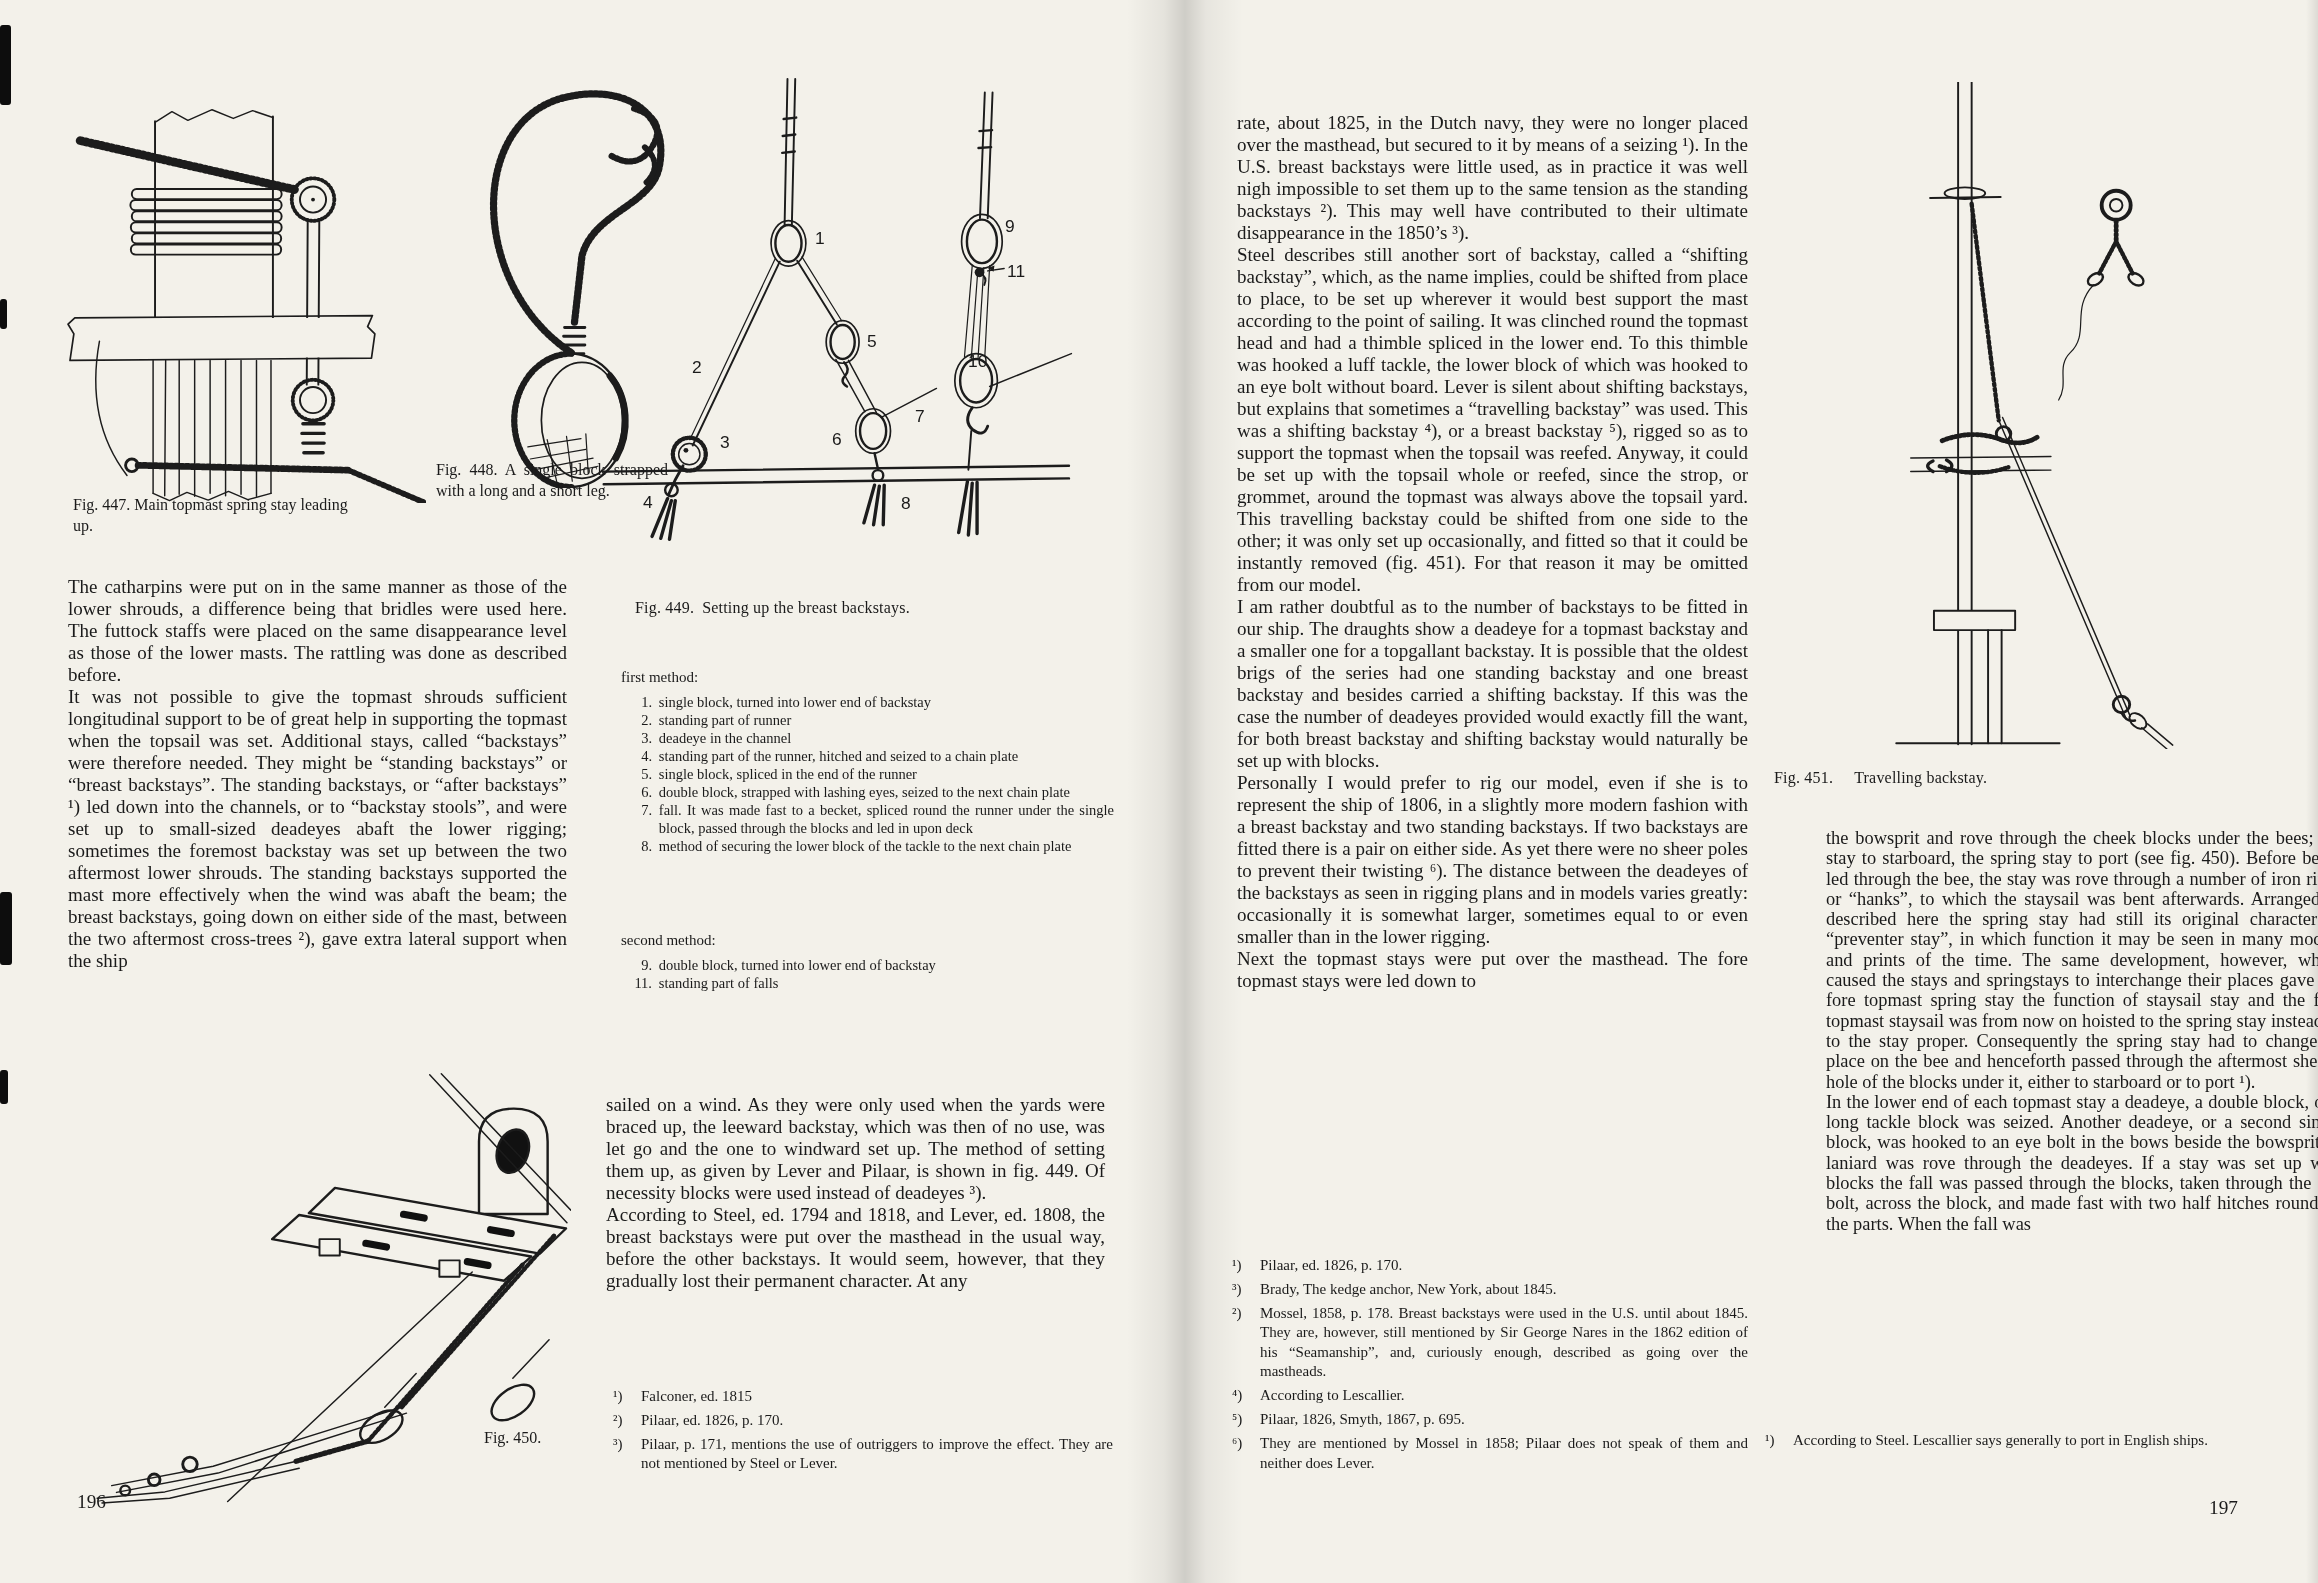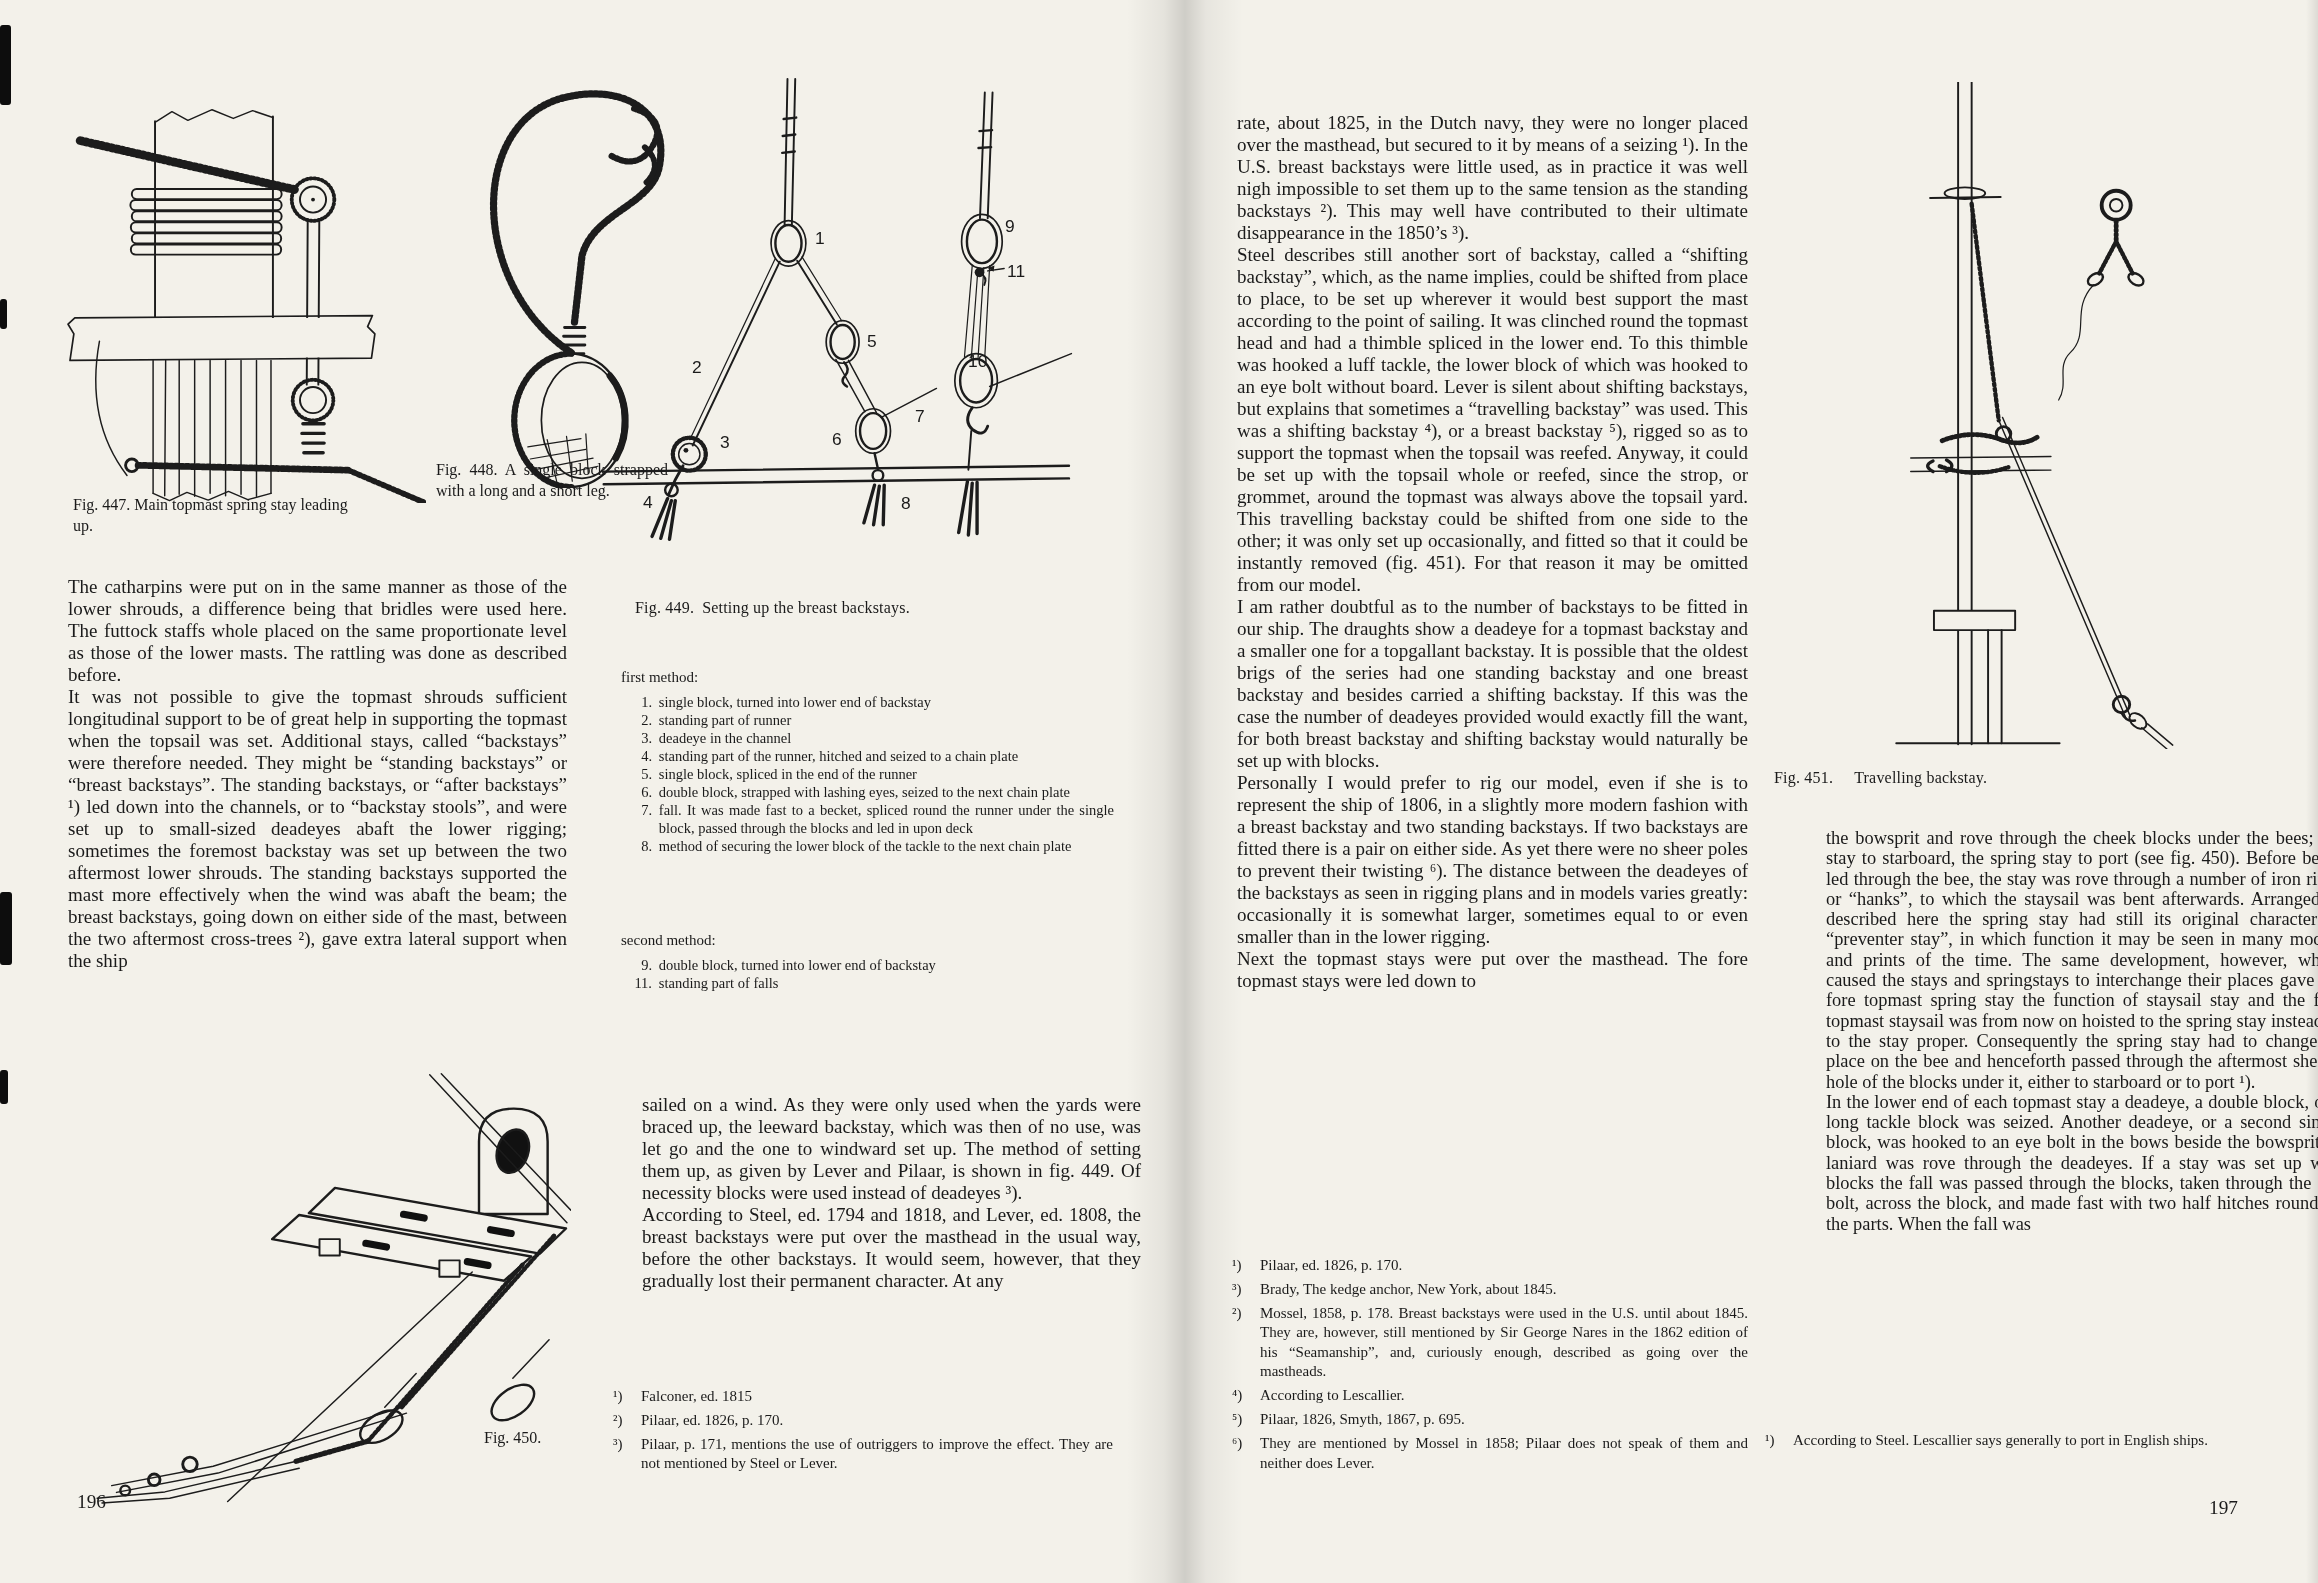--- a/index.html
+++ b/index.html
@@ -108,21 +108,21 @@
   </div>
 
   <div class="abs caption" style="left:73px;top:494px;width:290px;">
     <span>Fig. 447. Main topmast spring stay leading up.</span>
   </div>
   <div class="abs caption caption-just" style="left:436px;top:459px;width:232px;">
     <span>Fig. 448. A single block strapped with a long and a short leg.</span>
   </div>
 
   <div class="abs body-text" style="left:68px;top:576px;width:499px;">
-    <p>The catharpins were put on in the same manner as those of the lower shrouds, a difference being that bridles were used here. The futtock staffs whole placed on the same proportionate level as those of the lower masts. The rattling was done as described before.</p>
+    <p>The catharpins were put on in the same manner as those of the lower shrouds, a difference being that bridles were used here. The futtock staffs were placed on the same disappearance level as those of the lower masts. The rattling was done as described before.</p>
     <p>It was not possible to give the topmast shrouds sufficient longitudinal support to be of great help in supporting the topmast when the topsail was set. Additional stays, called “backstays” were therefore needed. They might be “standing backstays” or “breast backstays”. The standing backstays, or “after backstays” ¹) led down into the channels, or to “backstay stools”, and were set up to small-sized deadeyes abaft the lower rigging; sometimes the foremost backstay was set up between the two aftermost lower shrouds. The standing backstays supported the mast more effectively when the wind was abaft the beam; the breast backstays, going down on either side of the mast, between the two aftermost cross-trees ²), gave extra lateral support when the ship</p>
   </div>
 
   <div class="figwrap" style="left:68px;top:1069px;width:503px;height:435px;">
     <svg viewBox="0 0 1040 900">
       <g stroke="#1c1c1c" fill="none" stroke-linecap="round" stroke-linejoin="round">
         <path d="M 850,300 L 850,150 Q 850,82 922,82 Q 992,82 992,150 L 992,300 Z" stroke-width="5" fill="#f3f1ea"></path>
         <ellipse cx="920" cy="170" rx="32" ry="46" transform="rotate(18 920 170)" stroke-width="5" fill="#111"></ellipse>
         <path d="M 748,12 L 1032,318 M 772,10 L 1040,292" stroke-width="3"></path>
         <polygon points="552,246 1030,330 976,382 498,298" stroke-width="5" fill="#f3f1ea"></polygon>
@@ -263,21 +263,21 @@
     <div class="legend-item">
       <span class="num">9.</span>
       <div class="txt">double block, turned into lower end of backstay</div>
     </div>
     <div class="legend-item">
       <span class="num">11.</span>
       <div class="txt">standing part of falls</div>
     </div>
   </div>
 
-  <div class="abs body-text" style="left:642px;top:1094px;width:499px;">
+  <div class="abs body-text" style="left:606px;top:1094px;width:499px;">
     <p>sailed on a wind. As they were only used when the yards were braced up, the leeward backstay, which was then of no use, was let go and the one to windward set up. The method of setting them up, as given by Lever and Pilaar, is shown in fig. 449. Of necessity blocks were used instead of deadeyes ³).</p>
     <p>According to Steel, ed. 1794 and 1818, and Lever, ed. 1808, the breast backstays were put over the masthead in the usual way, before the other backstays. It would seem, however, that they gradually lost their permanent character. At any</p>
   </div>
 
   <div class="abs footnotes" style="left:613px;top:1387px;width:500px;">
     <div class="fn">
       <span class="fmark">¹)</span>
       <div class="ftext">Falconer, ed. 1815</div>
     </div>
     <div class="fn">

